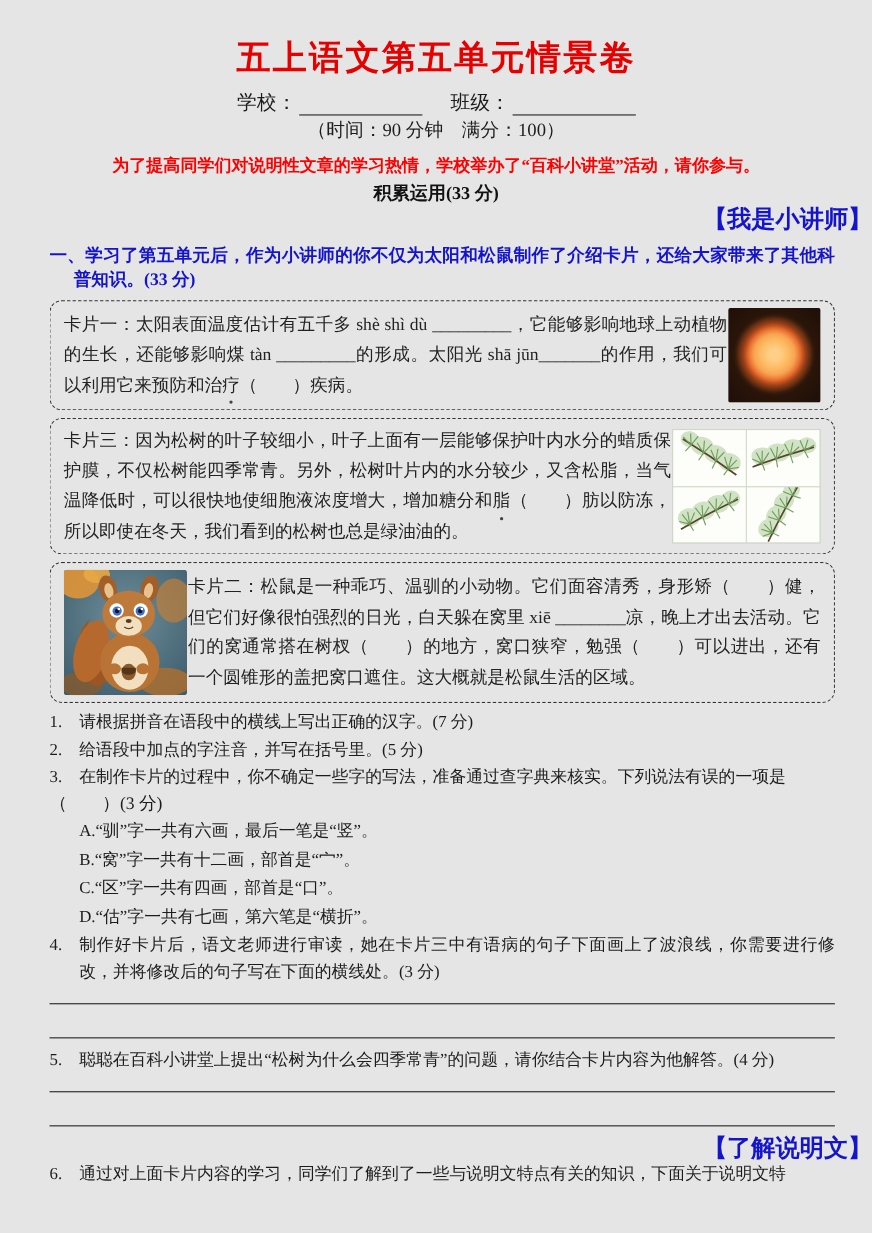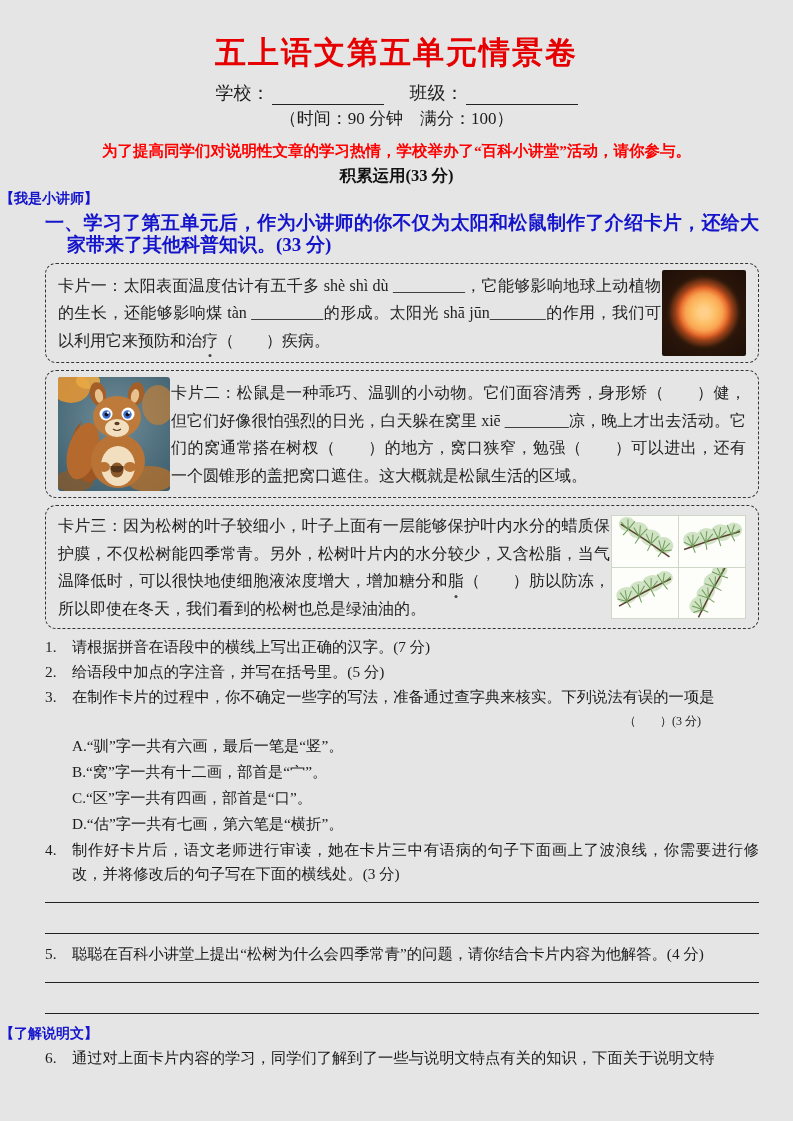--- a/index.html
+++ b/index.html
@@ -24,24 +24,24 @@
   .blank-line {
     display:inline-block; width:112px; height:20px;
     border-bottom:1.6px solid #222; margin-left:2px;
   }
   .meta-line { text-align:center; font-size:17px; line-height:24px; margin-top:2px; }
   .notice {
     margin-top:9px; text-align:center; color:#fe0000; font-weight:bold;
     font-size:15.5px; line-height:22px;
   }
   .sec-title { text-align:center; font-weight:bold; font-size:16.5px; line-height:23px; margin-top:2px; color:#111; }
-  .sub-title { text-align:left; font-weight:bold; font-size:14px; line-height:23px; color:#1414cc; }
+  .sub-title { text-align:right; font-weight:bold; font-size:22px; line-height:23px; color:#1414cc;padding-left:17px; }
   .intro {
-    color:#1414cc; font-weight:bold; font-size:19px; line-height:22px;
-    text-align:justify; padding-left:22px; text-indent:-22px; margin-top:2px;
+    color:#1414cc; font-weight:bold; font-size:16px; line-height:22px;
+    text-align:justify; padding-left:22px; text-indent:-22px; margin-top:12px;
   }
 
   .card {
     border:1.6px dashed #333; border-radius:11px; padding:6px 12px;
     display:flex; align-items:center; gap:1px; margin-top:7px;
   }
   .card-text {
     flex:1; font-size:16px; line-height:27.5px; text-align:justify; color:#222;
   }
   .dotted { position:relative; display:inline-block; }
@@ -65,21 +65,21 @@
   .pine-cell { background:#fdfdfa; overflow:hidden; display:flex; align-items:center; justify-content:center; }
   .pine-cell svg { width:66px; height:50px; }
   .pc1 svg { transform:scaleX(-1) rotate(-10deg); }
   .pc2 svg { transform:rotate(6deg); }
   .pc3 svg { transform:rotate(-4deg); }
   .pc4 svg { transform:rotate(-38deg) scale(0.96); }
 
   .q { display:flex; font-size:15.3px; line-height:24px; margin-top:1px; }
   .q-num { flex:none; width:27px; }
   .q-text { flex:1; text-align:justify; }
-  .answer-slot { text-align:right; padding-right:58px; font-size:12px; line-height:24px; }
+  .answer-slot { text-align:left; padding-right:58px; font-size:16px; line-height:24px; }
   .option { margin-left:27px; font-size:15.3px; line-height:26px; }
   .answer-line { border-bottom:1.5px solid #222; height:0; margin-top:30px; }
   .answer-line.first { margin-top:16px; }
   .sec-gap { margin-top:8px; }
 </style>
 </head>
 <body>
 
 <div class="page">
 
@@ -102,20 +102,94 @@
 
   <div class="sec-title">积累运用(33 分)</div>
   <div class="sub-title">【我是小讲师】</div>
 
   <div class="body-col">
     <div class="intro">一、学习了第五单元后，作为小讲师的你不仅为太阳和松鼠制作了介绍卡片，还给大家带来了其他科普知识。(33 分)</div>
 
     <div class="card">
       <div class="card-text"><span>卡片一：太阳表面温度估计有五千多 shè shì dù _________，它能够影响地球上动植物的生长，还能够影响煤 tàn _________的形成。太阳光 shā jūn_______的作用，我们可以利用它来预防和治</span><span class="dotted">疗</span><span>（　　）疾病。</span></div>
       <div class="sun-img"></div>
+    </div>
+
+    <div class="card">
+      <div class="card-text"><span>卡片三：因为松树的叶子较细小，叶子上面有一层能够保护叶内水分的蜡质保护膜，不仅松树能四季常青。另外，松树叶片内的水分较少，又含松脂，当气温降低时，可以很快地使细胞液浓度增大，增加糖分和</span><span class="dotted">脂</span><span>（　　）肪以防冻，所以即使在冬天，我们看到的松树也总是绿油油的。</span></div>
+      <div class="pine-grid">
+        <div class="pine-cell pc1">
+          <svg viewBox="0 0 64 48">
+            <g fill="#8fbc77" opacity="0.4">
+              <ellipse cx="14" cy="25" rx="10" ry="8"></ellipse>
+                <ellipse cx="27" cy="20" rx="10" ry="8"></ellipse>
+              <ellipse cx="40" cy="15" rx="10" ry="8"></ellipse>
+                <ellipse cx="52" cy="11" rx="8" ry="7"></ellipse>
+            </g>
+            <path d="M6,35 C22,27 40,19 58,12" stroke="#5a4330" stroke-width="1.5" fill="none"></path>
+            <g stroke="#6b9a55" stroke-width="1" fill="none" opacity="0.95">
+              <path d="M14,31 l-6,-9 M14,31 l-1,-11 M14,31 l5,-10 M14,31 l-9,-3 M14,31 l3,6"></path>
+              <path d="M26,26 l-6,-9 M26,26 l0,-11 M26,26 l6,-9 M26,26 l2,7"></path>
+              <path d="M38,21 l-6,-9 M38,21 l1,-11 M38,21 l7,-8 M38,21 l3,7"></path>
+              <path d="M50,16 l-5,-9 M50,16 l2,-10 M50,16 l8,-6 M50,16 l4,6"></path>
+            </g>
+          </svg>
+        </div>
+        <div class="pine-cell pc2">
+          <svg viewBox="0 0 64 48">
+            <g fill="#8fbc77" opacity="0.4">
+              <ellipse cx="14" cy="25" rx="10" ry="8"></ellipse>
+                <ellipse cx="27" cy="20" rx="10" ry="8"></ellipse>
+              <ellipse cx="40" cy="15" rx="10" ry="8"></ellipse>
+                <ellipse cx="52" cy="11" rx="8" ry="7"></ellipse>
+            </g>
+            <path d="M6,35 C22,27 40,19 58,12" stroke="#5a4330" stroke-width="1.5" fill="none"></path>
+            <g stroke="#6b9a55" stroke-width="1" fill="none" opacity="0.95">
+              <path d="M14,31 l-6,-9 M14,31 l-1,-11 M14,31 l5,-10 M14,31 l-9,-3 M14,31 l3,6"></path>
+              <path d="M26,26 l-6,-9 M26,26 l0,-11 M26,26 l6,-9 M26,26 l2,7"></path>
+              <path d="M38,21 l-6,-9 M38,21 l1,-11 M38,21 l7,-8 M38,21 l3,7"></path>
+              <path d="M50,16 l-5,-9 M50,16 l2,-10 M50,16 l8,-6 M50,16 l4,6"></path>
+            </g>
+          </svg>
+        </div>
+        <div class="pine-cell pc3">
+          <svg viewBox="0 0 64 48">
+            <g fill="#8fbc77" opacity="0.4">
+              <ellipse cx="14" cy="25" rx="10" ry="8"></ellipse>
+                <ellipse cx="27" cy="20" rx="10" ry="8"></ellipse>
+              <ellipse cx="40" cy="15" rx="10" ry="8"></ellipse>
+                <ellipse cx="52" cy="11" rx="8" ry="7"></ellipse>
+            </g>
+            <path d="M6,35 C22,27 40,19 58,12" stroke="#5a4330" stroke-width="1.5" fill="none"></path>
+            <g stroke="#6b9a55" stroke-width="1" fill="none" opacity="0.95">
+              <path d="M14,31 l-6,-9 M14,31 l-1,-11 M14,31 l5,-10 M14,31 l-9,-3 M14,31 l3,6"></path>
+              <path d="M26,26 l-6,-9 M26,26 l0,-11 M26,26 l6,-9 M26,26 l2,7"></path>
+              <path d="M38,21 l-6,-9 M38,21 l1,-11 M38,21 l7,-8 M38,21 l3,7"></path>
+              <path d="M50,16 l-5,-9 M50,16 l2,-10 M50,16 l8,-6 M50,16 l4,6"></path>
+            </g>
+          </svg>
+        </div>
+        <div class="pine-cell pc4">
+          <svg viewBox="0 0 64 48">
+            <g fill="#8fbc77" opacity="0.4">
+              <ellipse cx="14" cy="25" rx="10" ry="8"></ellipse>
+                <ellipse cx="27" cy="20" rx="10" ry="8"></ellipse>
+              <ellipse cx="40" cy="15" rx="10" ry="8"></ellipse>
+                <ellipse cx="52" cy="11" rx="8" ry="7"></ellipse>
+            </g>
+            <path d="M6,35 C22,27 40,19 58,12" stroke="#5a4330" stroke-width="1.5" fill="none"></path>
+            <g stroke="#6b9a55" stroke-width="1" fill="none" opacity="0.95">
+              <path d="M14,31 l-6,-9 M14,31 l-1,-11 M14,31 l5,-10 M14,31 l-9,-3 M14,31 l3,6"></path>
+              <path d="M26,26 l-6,-9 M26,26 l0,-11 M26,26 l6,-9 M26,26 l2,7"></path>
+              <path d="M38,21 l-6,-9 M38,21 l1,-11 M38,21 l7,-8 M38,21 l3,7"></path>
+              <path d="M50,16 l-5,-9 M50,16 l2,-10 M50,16 l8,-6 M50,16 l4,6"></path>
+            </g>
+          </svg>
+        </div>
+      </div>
     </div>
 
     <div class="card">
       <div class="squirrel-img">
         <svg viewBox="0 0 112 114" width="112" height="114">
           <defs>
             <radialGradient id="bgg" cx="50%" cy="38%" r="80%">
               <stop offset="0%" stop-color="#6f8d99"></stop>
               <stop offset="100%" stop-color="#3a5a6a"></stop>
             </radialGradient>
@@ -148,94 +222,20 @@
           <path d="M55,52 Q59,55 63,52" stroke="#5b3a1e" stroke-width="1.2" fill="none"></path>
           <ellipse cx="46" cy="90" rx="6" ry="5" fill="#b97335"></ellipse>
           <ellipse cx="72" cy="90" rx="6" ry="5" fill="#b97335"></ellipse>
           <ellipse cx="59" cy="93" rx="6.5" ry="7.5" fill="#8a5a2a"></ellipse>
           <path d="M52.5,89 h13 v2.5 a6.5,4 0 0 1 -13,0 Z" fill="#54351a"></path>
         </svg>
       </div>
       <div class="card-text">卡片二：松鼠是一种乖巧、温驯的小动物。它们面容清秀，身形矫（　　）健，但它们好像很怕强烈的日光，白天躲在窝里 xiē ________凉，晚上才出去活动。它们的窝通常搭在树杈（　　）的地方，窝口狭窄，勉强（　　）可以进出，还有一个圆锥形的盖把窝口遮住。这大概就是松鼠生活的区域。</div>
     </div>
 
-    <div class="card">
-      <div class="card-text"><span>卡片三：因为松树的叶子较细小，叶子上面有一层能够保护叶内水分的蜡质保护膜，不仅松树能四季常青。另外，松树叶片内的水分较少，又含松脂，当气温降低时，可以很快地使细胞液浓度增大，增加糖分和</span><span class="dotted">脂</span><span>（　　）肪以防冻，所以即使在冬天，我们看到的松树也总是绿油油的。</span></div>
-      <div class="pine-grid">
-        <div class="pine-cell pc1">
-          <svg viewBox="0 0 64 48">
-            <g fill="#8fbc77" opacity="0.4">
-              <ellipse cx="14" cy="25" rx="10" ry="8"></ellipse>
-                <ellipse cx="27" cy="20" rx="10" ry="8"></ellipse>
-              <ellipse cx="40" cy="15" rx="10" ry="8"></ellipse>
-                <ellipse cx="52" cy="11" rx="8" ry="7"></ellipse>
-            </g>
-            <path d="M6,35 C22,27 40,19 58,12" stroke="#5a4330" stroke-width="1.5" fill="none"></path>
-            <g stroke="#6b9a55" stroke-width="1" fill="none" opacity="0.95">
-              <path d="M14,31 l-6,-9 M14,31 l-1,-11 M14,31 l5,-10 M14,31 l-9,-3 M14,31 l3,6"></path>
-              <path d="M26,26 l-6,-9 M26,26 l0,-11 M26,26 l6,-9 M26,26 l2,7"></path>
-              <path d="M38,21 l-6,-9 M38,21 l1,-11 M38,21 l7,-8 M38,21 l3,7"></path>
-              <path d="M50,16 l-5,-9 M50,16 l2,-10 M50,16 l8,-6 M50,16 l4,6"></path>
-            </g>
-          </svg>
-        </div>
-        <div class="pine-cell pc2">
-          <svg viewBox="0 0 64 48">
-            <g fill="#8fbc77" opacity="0.4">
-              <ellipse cx="14" cy="25" rx="10" ry="8"></ellipse>
-                <ellipse cx="27" cy="20" rx="10" ry="8"></ellipse>
-              <ellipse cx="40" cy="15" rx="10" ry="8"></ellipse>
-                <ellipse cx="52" cy="11" rx="8" ry="7"></ellipse>
-            </g>
-            <path d="M6,35 C22,27 40,19 58,12" stroke="#5a4330" stroke-width="1.5" fill="none"></path>
-            <g stroke="#6b9a55" stroke-width="1" fill="none" opacity="0.95">
-              <path d="M14,31 l-6,-9 M14,31 l-1,-11 M14,31 l5,-10 M14,31 l-9,-3 M14,31 l3,6"></path>
-              <path d="M26,26 l-6,-9 M26,26 l0,-11 M26,26 l6,-9 M26,26 l2,7"></path>
-              <path d="M38,21 l-6,-9 M38,21 l1,-11 M38,21 l7,-8 M38,21 l3,7"></path>
-              <path d="M50,16 l-5,-9 M50,16 l2,-10 M50,16 l8,-6 M50,16 l4,6"></path>
-            </g>
-          </svg>
-        </div>
-        <div class="pine-cell pc3">
-          <svg viewBox="0 0 64 48">
-            <g fill="#8fbc77" opacity="0.4">
-              <ellipse cx="14" cy="25" rx="10" ry="8"></ellipse>
-                <ellipse cx="27" cy="20" rx="10" ry="8"></ellipse>
-              <ellipse cx="40" cy="15" rx="10" ry="8"></ellipse>
-                <ellipse cx="52" cy="11" rx="8" ry="7"></ellipse>
-            </g>
-            <path d="M6,35 C22,27 40,19 58,12" stroke="#5a4330" stroke-width="1.5" fill="none"></path>
-            <g stroke="#6b9a55" stroke-width="1" fill="none" opacity="0.95">
-              <path d="M14,31 l-6,-9 M14,31 l-1,-11 M14,31 l5,-10 M14,31 l-9,-3 M14,31 l3,6"></path>
-              <path d="M26,26 l-6,-9 M26,26 l0,-11 M26,26 l6,-9 M26,26 l2,7"></path>
-              <path d="M38,21 l-6,-9 M38,21 l1,-11 M38,21 l7,-8 M38,21 l3,7"></path>
-              <path d="M50,16 l-5,-9 M50,16 l2,-10 M50,16 l8,-6 M50,16 l4,6"></path>
-            </g>
-          </svg>
-        </div>
-        <div class="pine-cell pc4">
-          <svg viewBox="0 0 64 48">
-            <g fill="#8fbc77" opacity="0.4">
-              <ellipse cx="14" cy="25" rx="10" ry="8"></ellipse>
-                <ellipse cx="27" cy="20" rx="10" ry="8"></ellipse>
-              <ellipse cx="40" cy="15" rx="10" ry="8"></ellipse>
-                <ellipse cx="52" cy="11" rx="8" ry="7"></ellipse>
-            </g>
-            <path d="M6,35 C22,27 40,19 58,12" stroke="#5a4330" stroke-width="1.5" fill="none"></path>
-            <g stroke="#6b9a55" stroke-width="1" fill="none" opacity="0.95">
-              <path d="M14,31 l-6,-9 M14,31 l-1,-11 M14,31 l5,-10 M14,31 l-9,-3 M14,31 l3,6"></path>
-              <path d="M26,26 l-6,-9 M26,26 l0,-11 M26,26 l6,-9 M26,26 l2,7"></path>
-              <path d="M38,21 l-6,-9 M38,21 l1,-11 M38,21 l7,-8 M38,21 l3,7"></path>
-              <path d="M50,16 l-5,-9 M50,16 l2,-10 M50,16 l8,-6 M50,16 l4,6"></path>
-            </g>
-          </svg>
-        </div>
-      </div>
-    </div>
-
     <div class="q" style="margin-top:6px">
       <span class="q-num">1.</span>
       <span class="q-text">请根据拼音在语段中的横线上写出正确的汉字。(7 分)</span>
     </div>
     <div class="q">
       <span class="q-num">2.</span>
       <span class="q-text">给语段中加点的字注音，并写在括号里。(5 分)</span>
     </div>
     <div class="q">
       <span class="q-num">3.</span>

